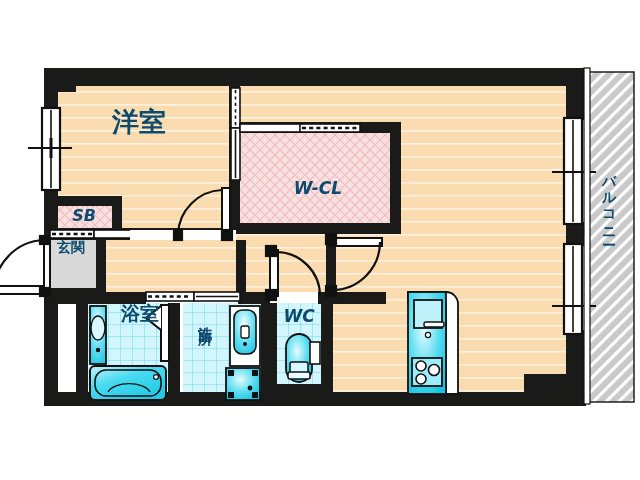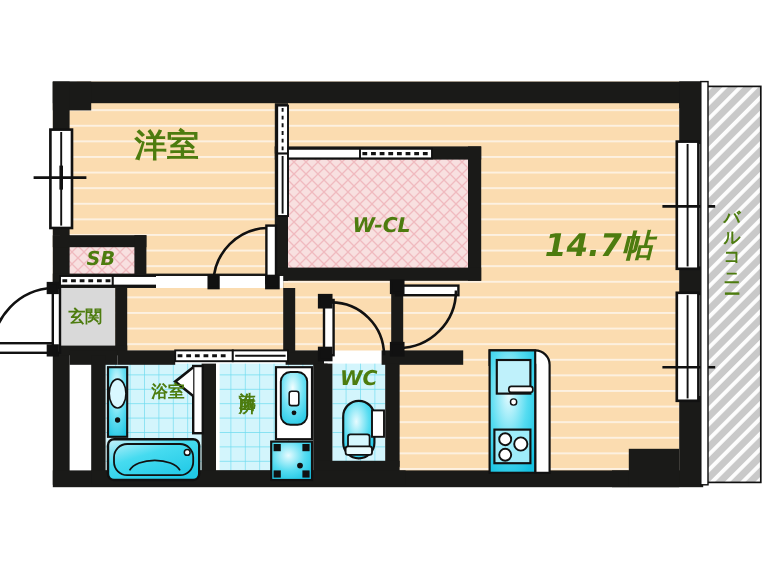--- a/index.html
+++ b/index.html
@@ -17,21 +17,21 @@
     background: #ffffff;
     overflow: hidden;
   }
   #plan svg {
     display: block;
   }
   .lbl {
     position: absolute;
     font-family: "DejaVu Sans", sans-serif;
     font-weight: bold;
-    color: #4d7c0f;
+    color: #0c4a6e;
     white-space: pre;
     line-height: 1.04;
     letter-spacing: 0px;
     font-style: italic;
     text-align: center;
     pointer-events: none;
   }
   .lbl-latin {
     font-family: "DejaVu Sans", sans-serif;
     font-style: italic;
@@ -314,27 +314,26 @@
 
     <g>
       <rect x="584" y="68" width="6" height="336" fill="#ffffff" stroke="#111" stroke-width="1.2"></rect>
     </g>
   </svg>
 
   <div class="lbl lbl-jp" style="left:80px; top:108px; width:118px; font-size:27px;">洋室</div>
 
   <div class="lbl lbl-latin" style="left:268px; top:180px; width:100px; font-size:17px;">W-CL</div>
 
-  <div class="lbl lbl-latin" style="left:432px; top:192px; width:134px; font-size:26px;">14.7帖</div>
 
   <div class="lbl lbl-latin" style="left:56px; top:208px; width:56px; font-size:16px;text-align:center;">SB</div>
 
-  <div class="lbl lbl-jp" style="left:44px; top:257px; width:54px; font-size:14px;">玄関</div>
-
-  <div class="lbl lbl-jp" style="left:110px; top:320px; width:60px; font-size:14px;">浴室</div>
+  <div class="lbl lbl-jp" style="left:44px; top:240px; width:54px; font-size:14px;">玄関</div>
+
+  <div class="lbl lbl-jp" style="left:110px; top:304px; width:60px; font-size:19px;">浴室</div>
 
   <div class="lbl lbl-jp vert" style="left:198px; top:316px; font-size:14px;">洗面所</div>
 
   <div class="lbl lbl-latin" style="left:276px; top:308px; width:46px; font-size:17px;">WC</div>
 
   <div class="lbl lbl-jp vert" style="left:602px; top:165px; font-size:14px;">バルコニー</div>
 
 </div>
 
 </body></html>

